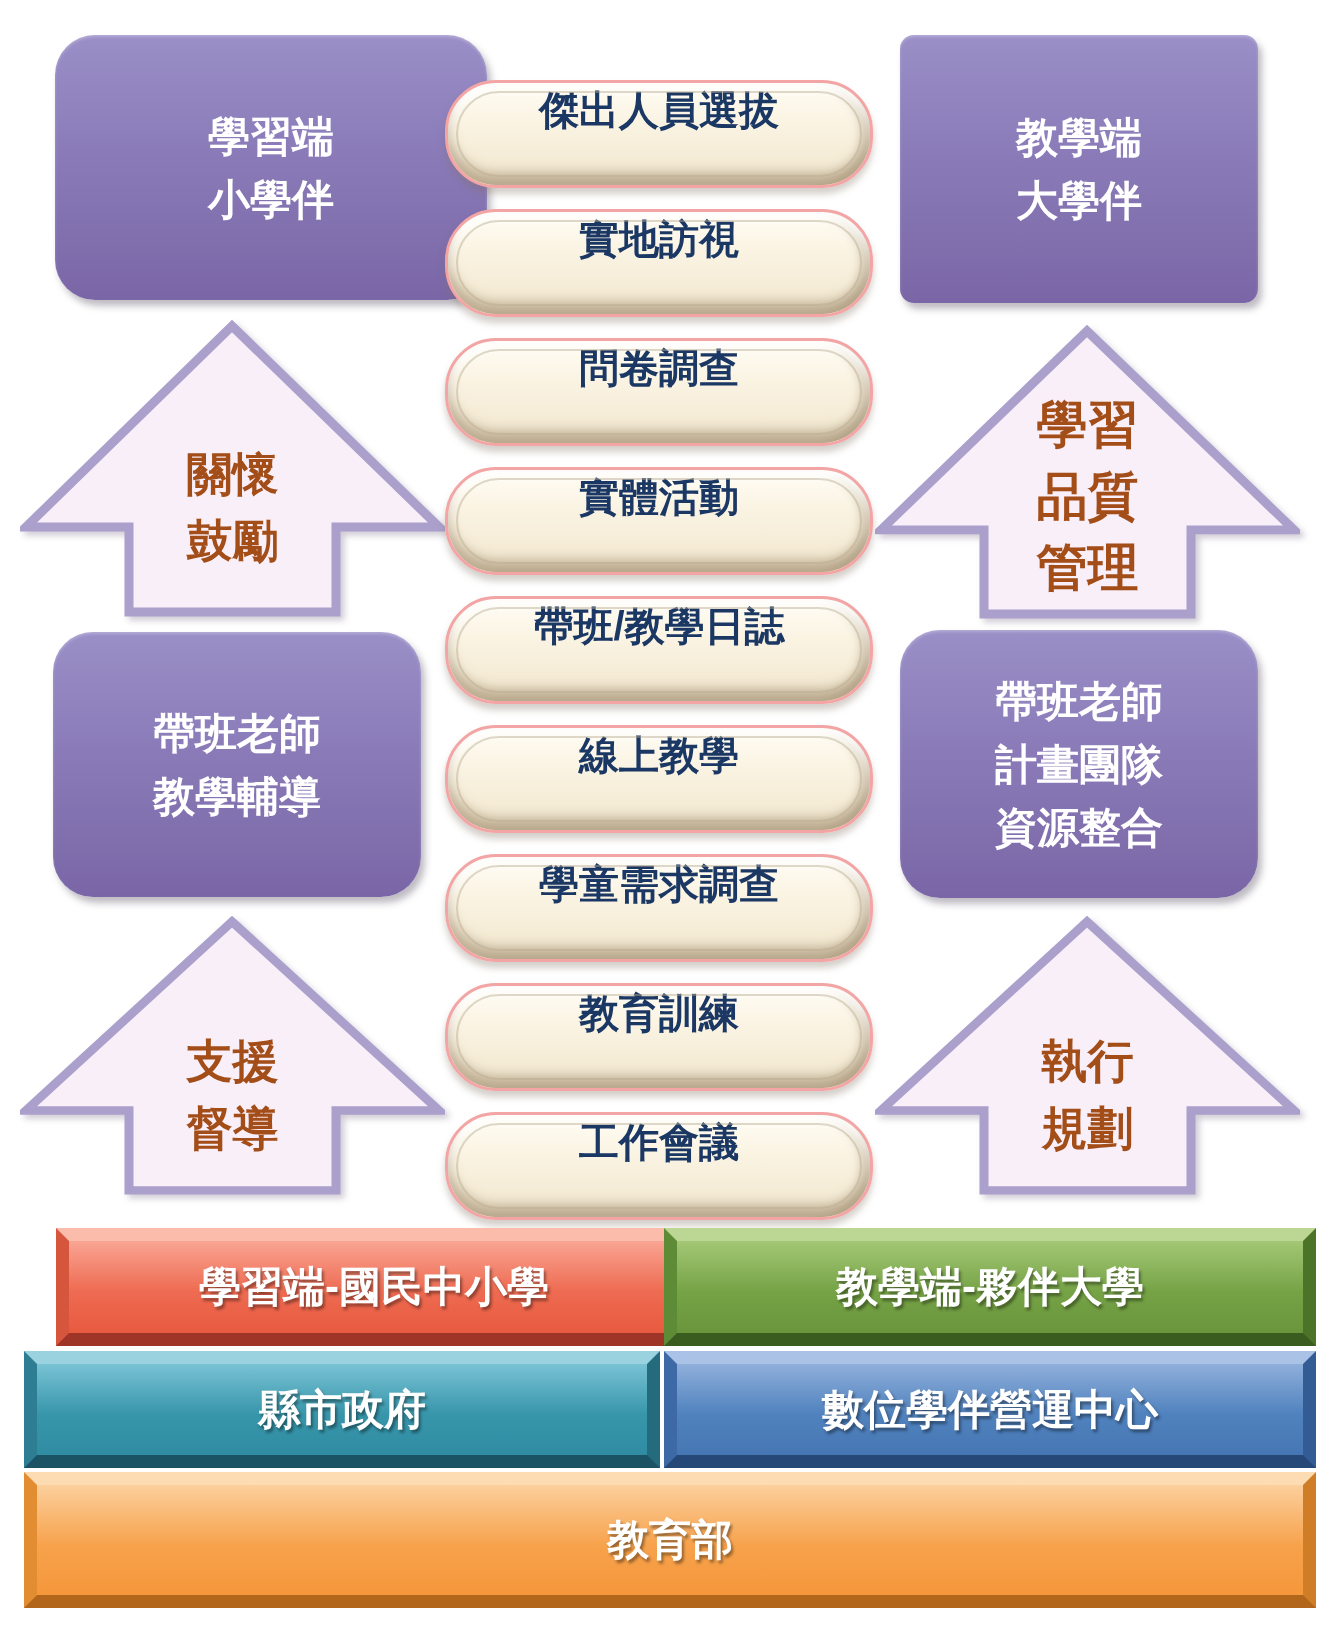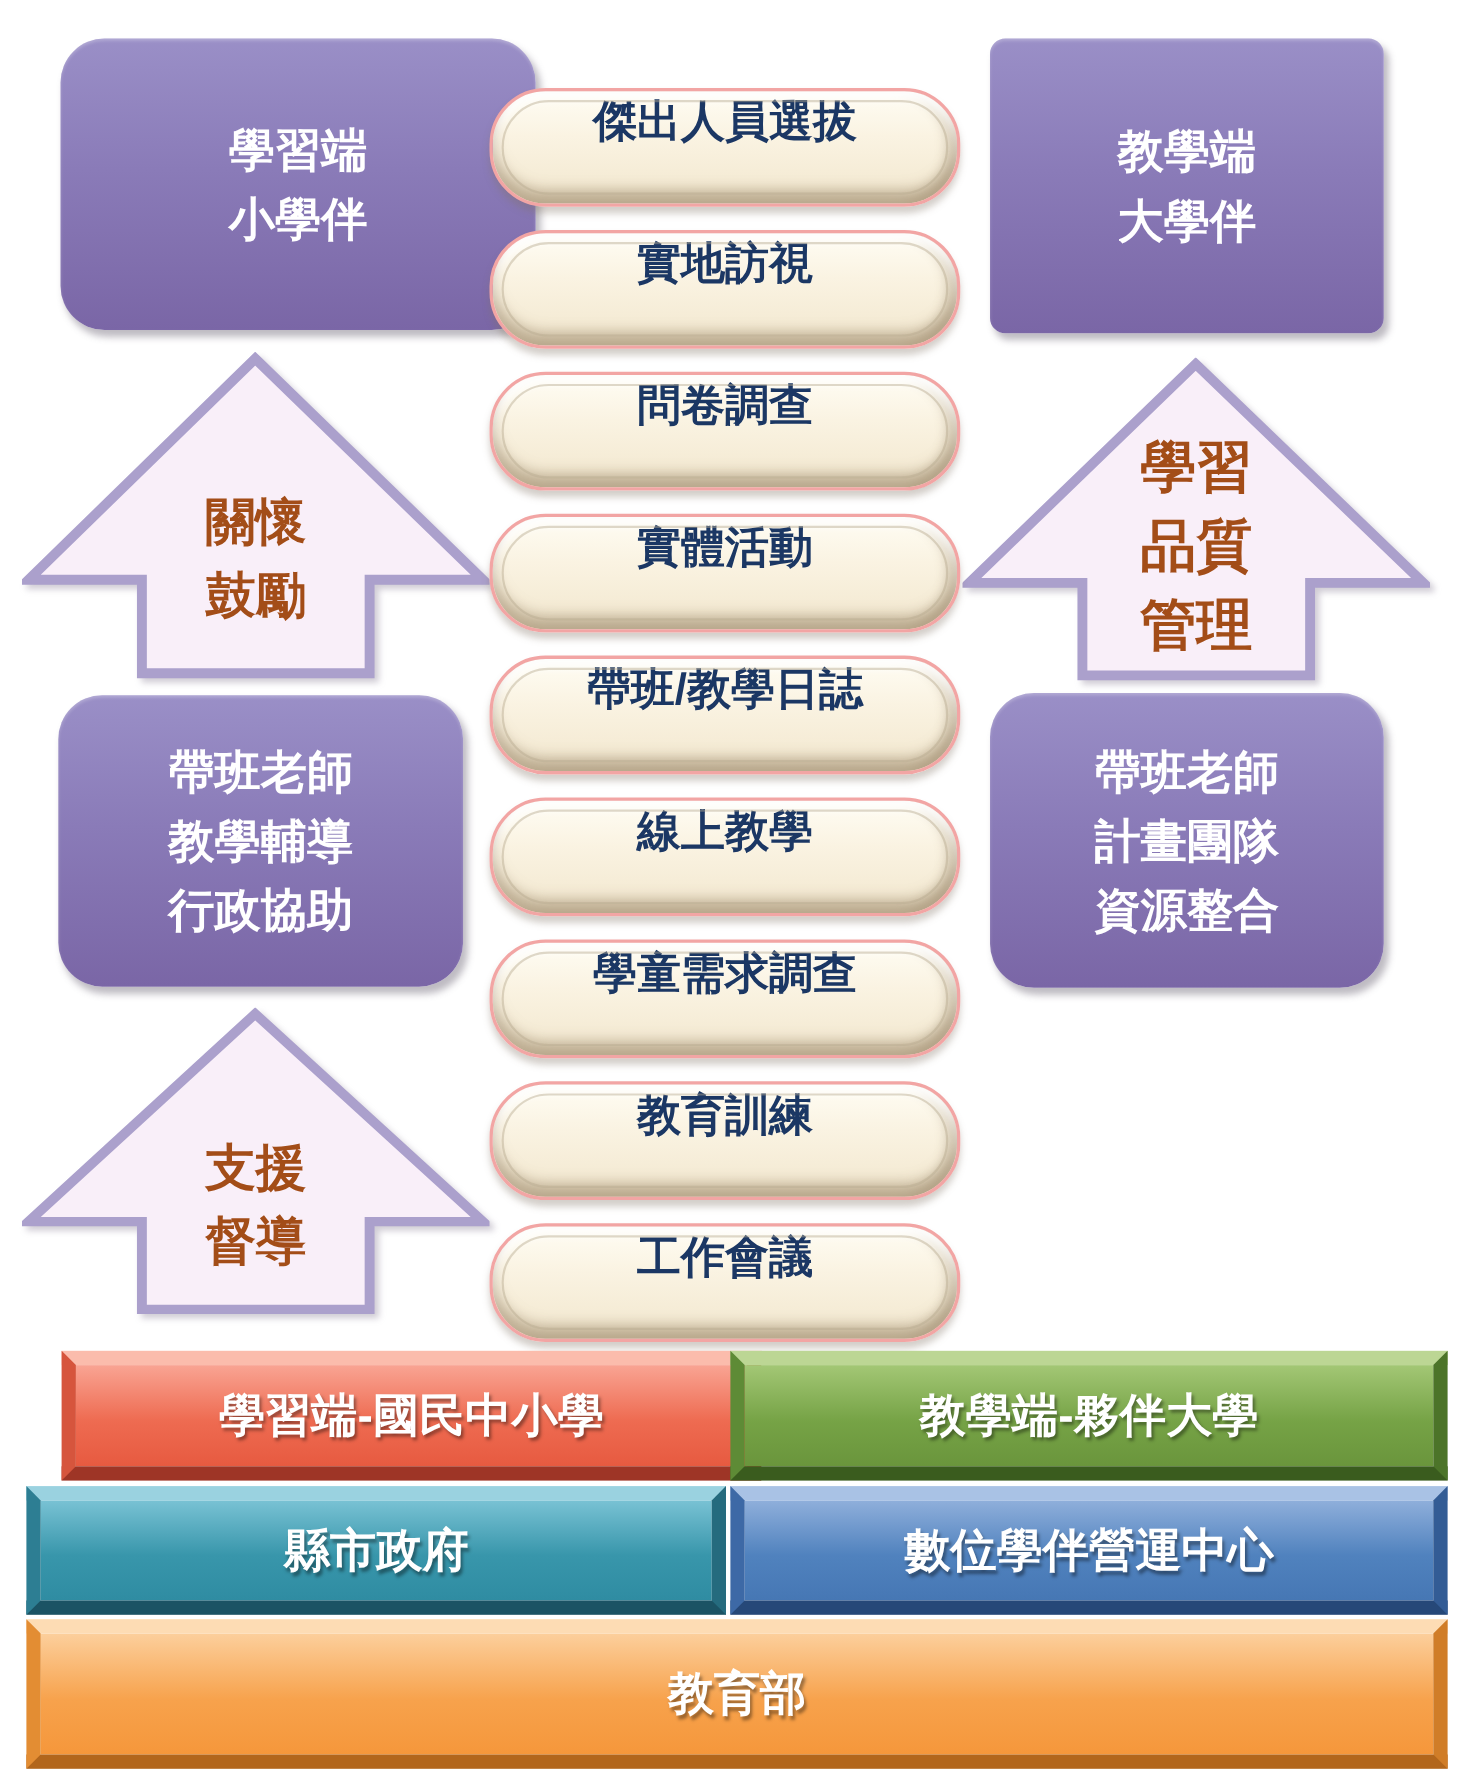--- a/index.html
+++ b/index.html
@@ -82,21 +82,20 @@
   </div>
 
   <div class="pbox" style="left:900px;top:35px;width:358px;height:268px;border-radius:14px;">
     <div>教學端</div>
     <div>大學伴</div>
   </div>
 
   <div class="pbox" style="left:53px;top:632px;width:368px;height:265px;">
     <div>帶班老師</div>
     <div>教學輔導</div>
-    <div>行政協助</div>
   </div>
 
   <div class="pbox" style="left:900px;top:630px;width:358px;height:268px;">
     <div>帶班老師</div>
     <div>計畫團隊</div>
     <div>資源整合</div>
   </div>
 
   <div class="arrow" style="left:20px;top:320px;width:425px;height:298px;">
     <svg viewBox="0 0 425 298" preserveAspectRatio="none">
@@ -122,20 +121,29 @@
   <div class="arrow" style="left:20px;top:916px;width:425px;height:280px;">
     <svg viewBox="0 0 425 298" preserveAspectRatio="none">
       <polygon points="212,6 419,207 316,207 316,292 109,292 109,207 6,207" fill="#F9EFF9" stroke="#ABA0CC" stroke-width="9" stroke-linejoin="miter"></polygon>
     </svg>
     <div class="arrow-text two">
       <div>支援</div>
       <div>督導</div>
     </div>
   </div>
 
+  <div class="arrow" style="left:875px;top:916px;width:425px;height:280px;">
+    <svg viewBox="0 0 425 298" preserveAspectRatio="none">
+      <polygon points="212,6 419,207 316,207 316,292 109,292 109,207 6,207" fill="#F9EFF9" stroke="#ABA0CC" stroke-width="9" stroke-linejoin="miter"></polygon>
+    </svg>
+    <div class="arrow-text two">
+      <div>執行</div>
+      <div>規劃</div>
+    </div>
+  </div>
 
   <div class="pill" style="top:33px;">
       <span>傑出人員選拔</span>
     </div>
   <div class="pill" style="top:162px;">
       <span>實地訪視</span>
     </div>
   <div class="pill" style="top:291px;">
       <span>問卷調查</span>
     </div>

